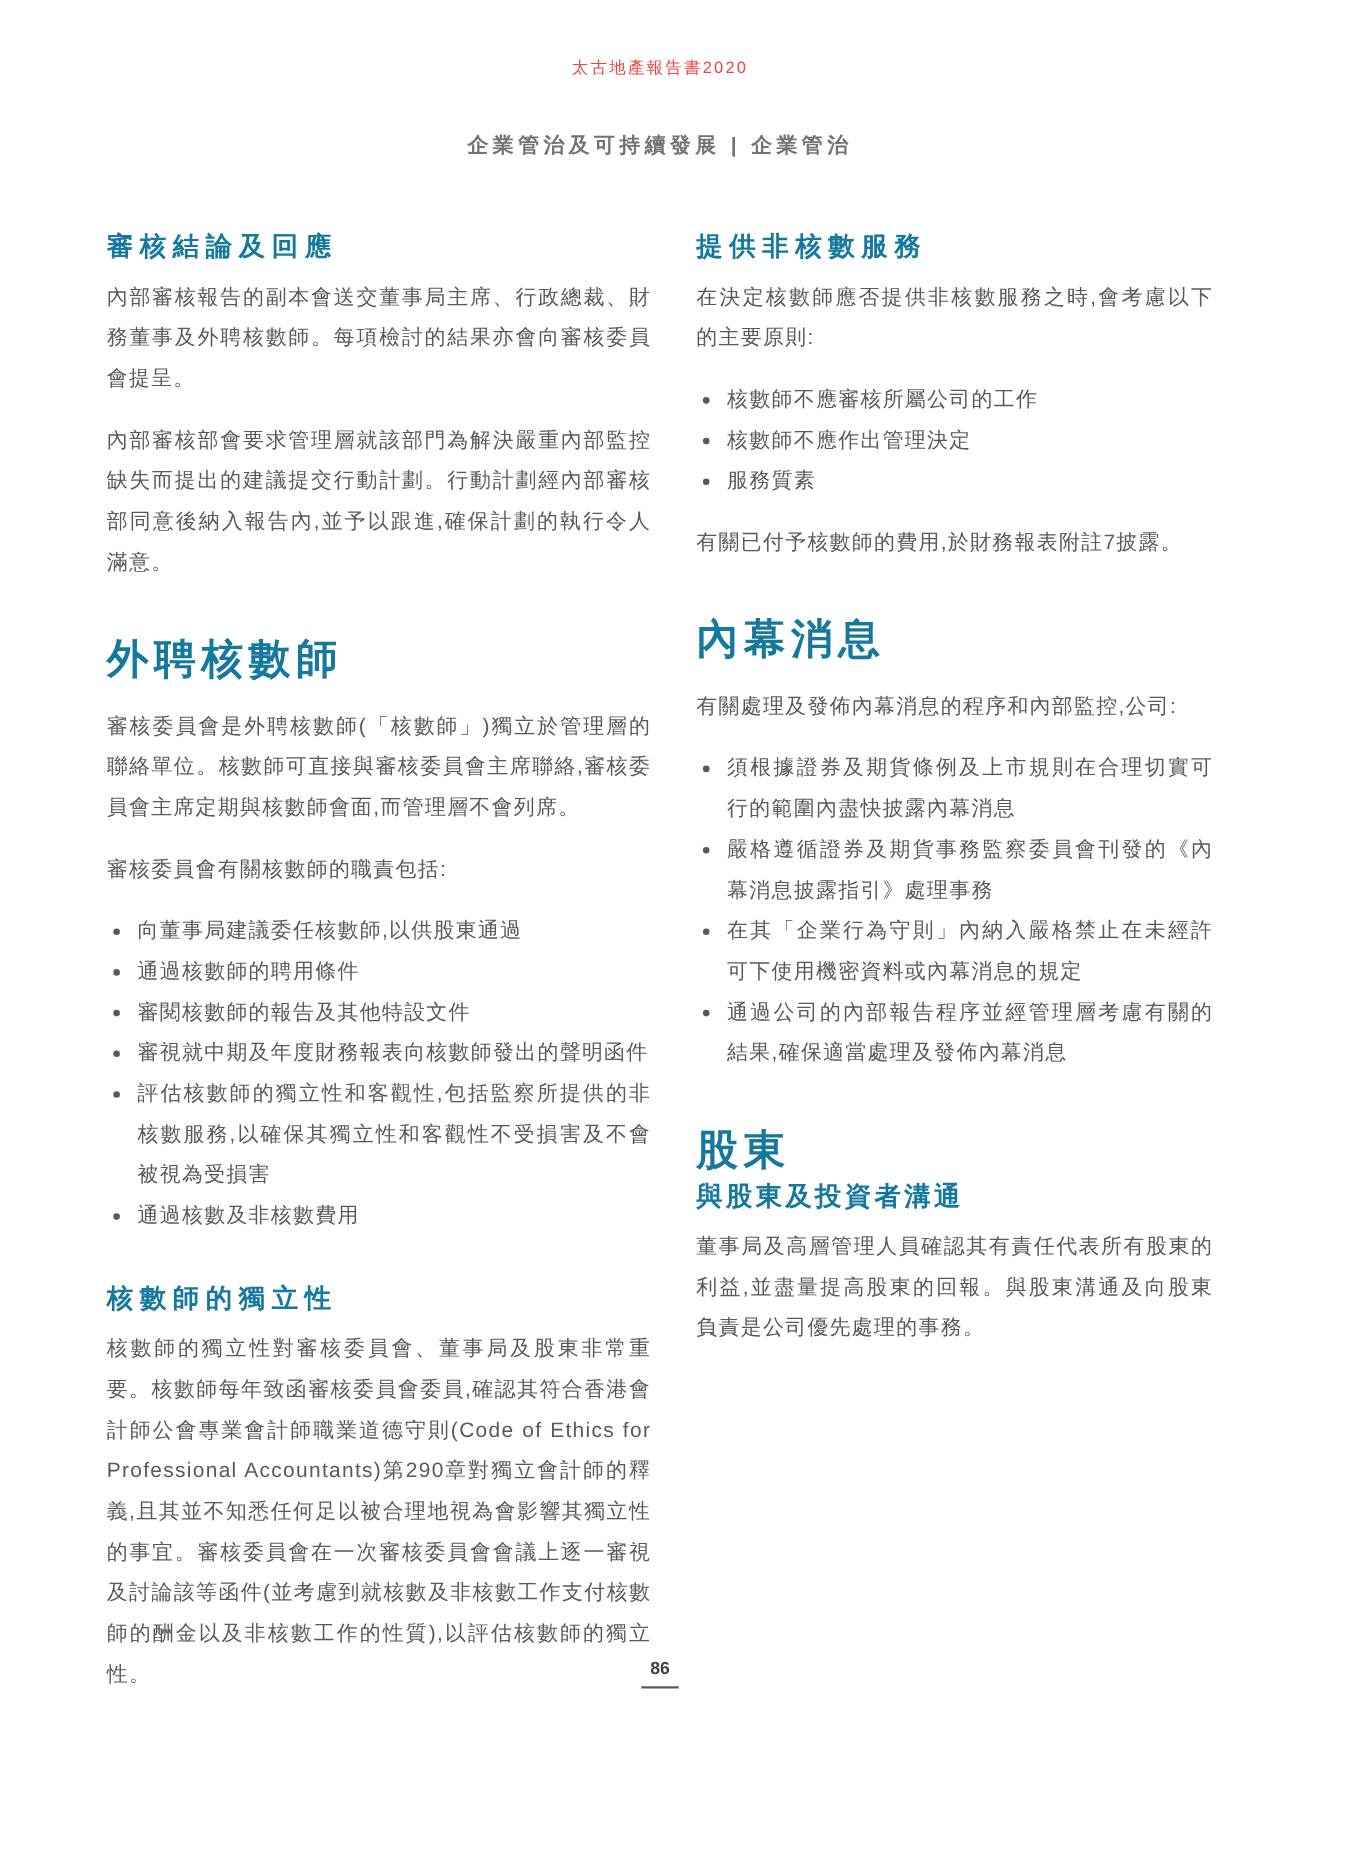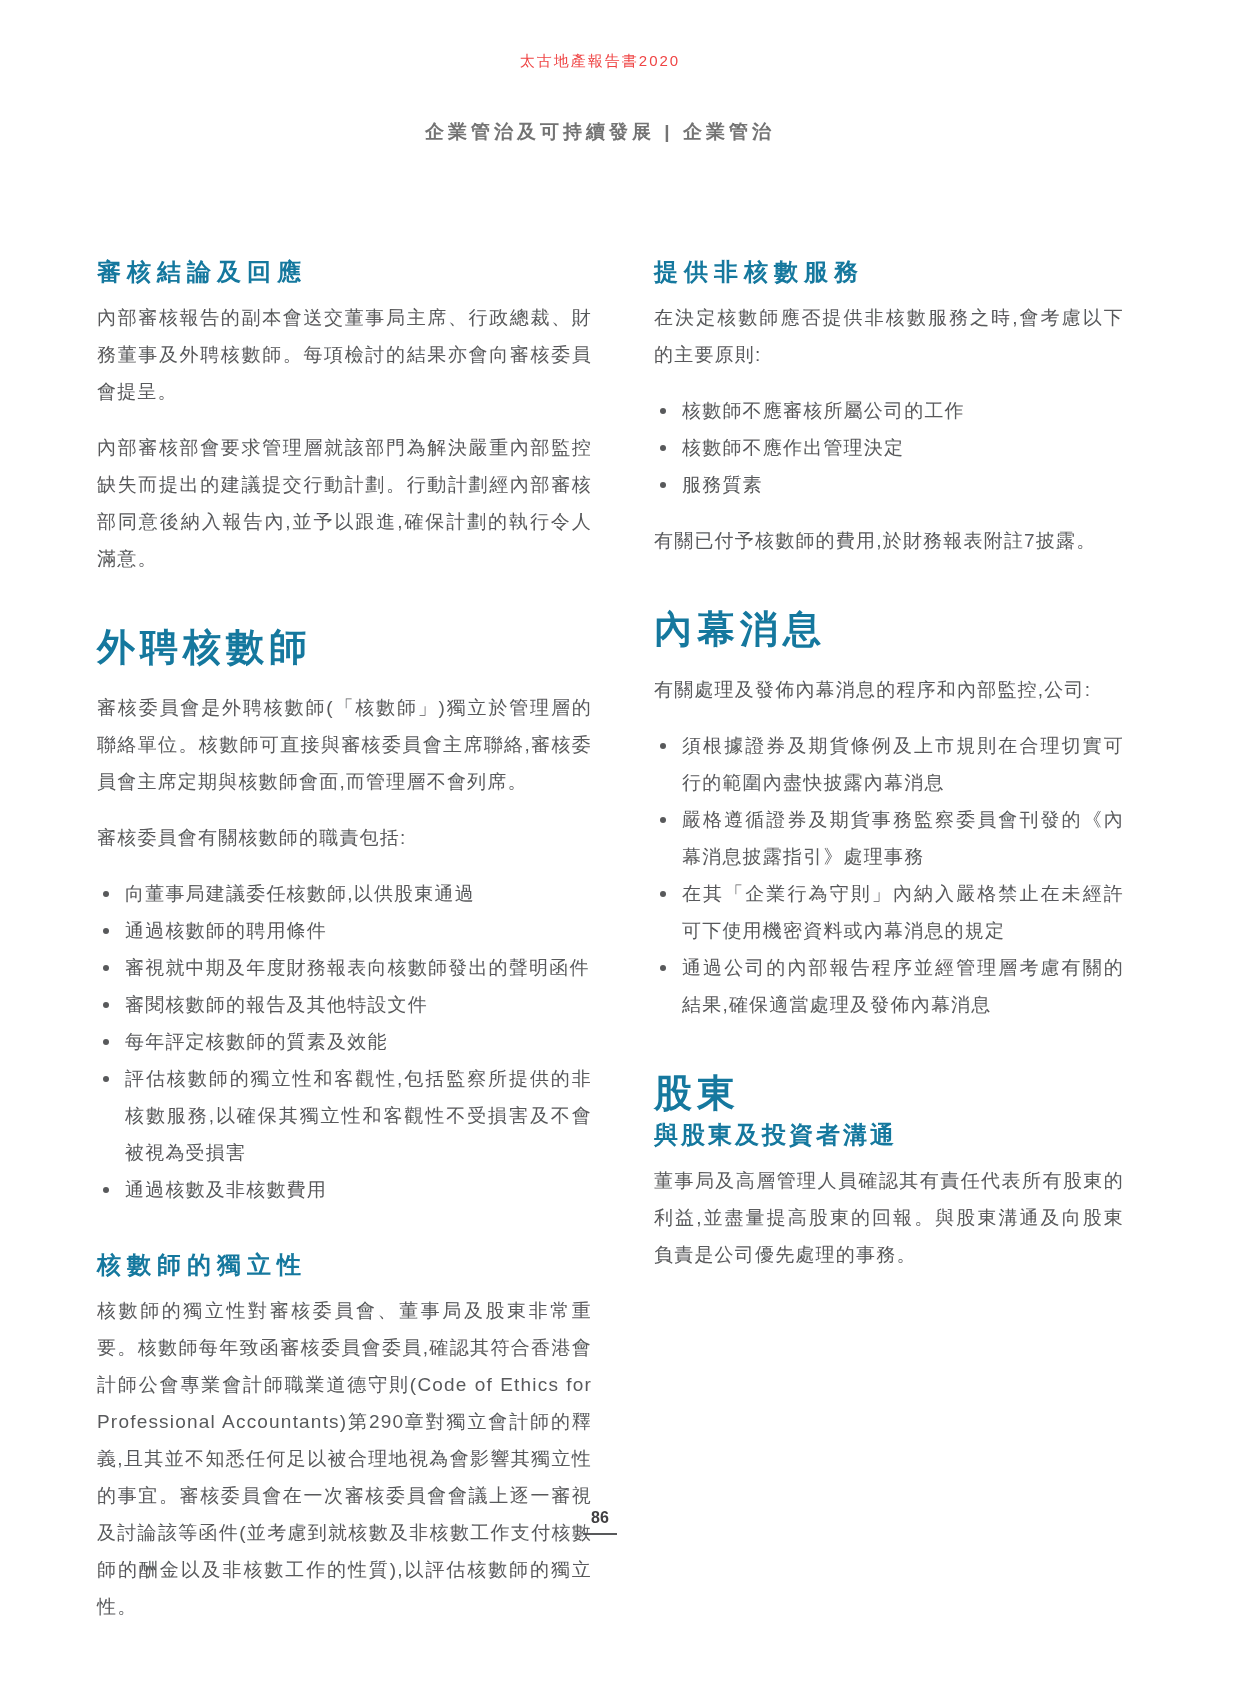--- a/index.html
+++ b/index.html
@@ -26,22 +26,22 @@
     text-align: center;
     font-size: 19px;
     font-weight: bold;
     letter-spacing: 4px;
     color: #737373;
     margin-top: 48px;
   }
   .columns {
     display: grid;
     grid-template-columns: 495px 470px;
-    column-gap: 62px;
-    margin-top: 112px;
+    column-gap: 41px;
+    margin-top: 65px;
     color: #58595b;
   }
   .col { min-width: 0; }
   p.body {
     font-size: 19px;
     line-height: 37px;
     letter-spacing: 1.2px;
     text-align: justify;
     text-justify: inter-ideograph;
     margin: 0 0 19px 0;
@@ -130,29 +130,25 @@
         <li>
             <span class="dot"></span>
             <span class="btext">向董事局建議委任核數師,以供股東通過</span>
           </li>
         <li>
             <span class="dot"></span>
             <span class="btext">通過核數師的聘用條件</span>
           </li>
         <li>
             <span class="dot"></span>
+            <span class="btext">審閱核數師的報告及其他特設文件</span>
+          </li>
+        <li>
+            <span class="dot"></span>
             <span class="btext">審視就中期及年度財務報表向核數師發出的聲明函件</span>
-          </li>
-        <li>
-            <span class="dot"></span>
-            <span class="btext">審閱核數師的報告及其他特設文件</span>
-          </li>
-        <li>
-            <span class="dot"></span>
-            <span class="btext">每年評定核數師的質素及效能</span>
           </li>
         <li>
             <span class="dot"></span>
             <span class="btext">評估核數師的獨立性和客觀性,包括監察所提供的非核數服務,以確保其獨立性和客觀性不受損害及不會被視為受損害</span>
           </li>
         <li>
             <span class="dot"></span>
             <span class="btext">通過核數及非核數費用</span>
           </li>
       </ul>

